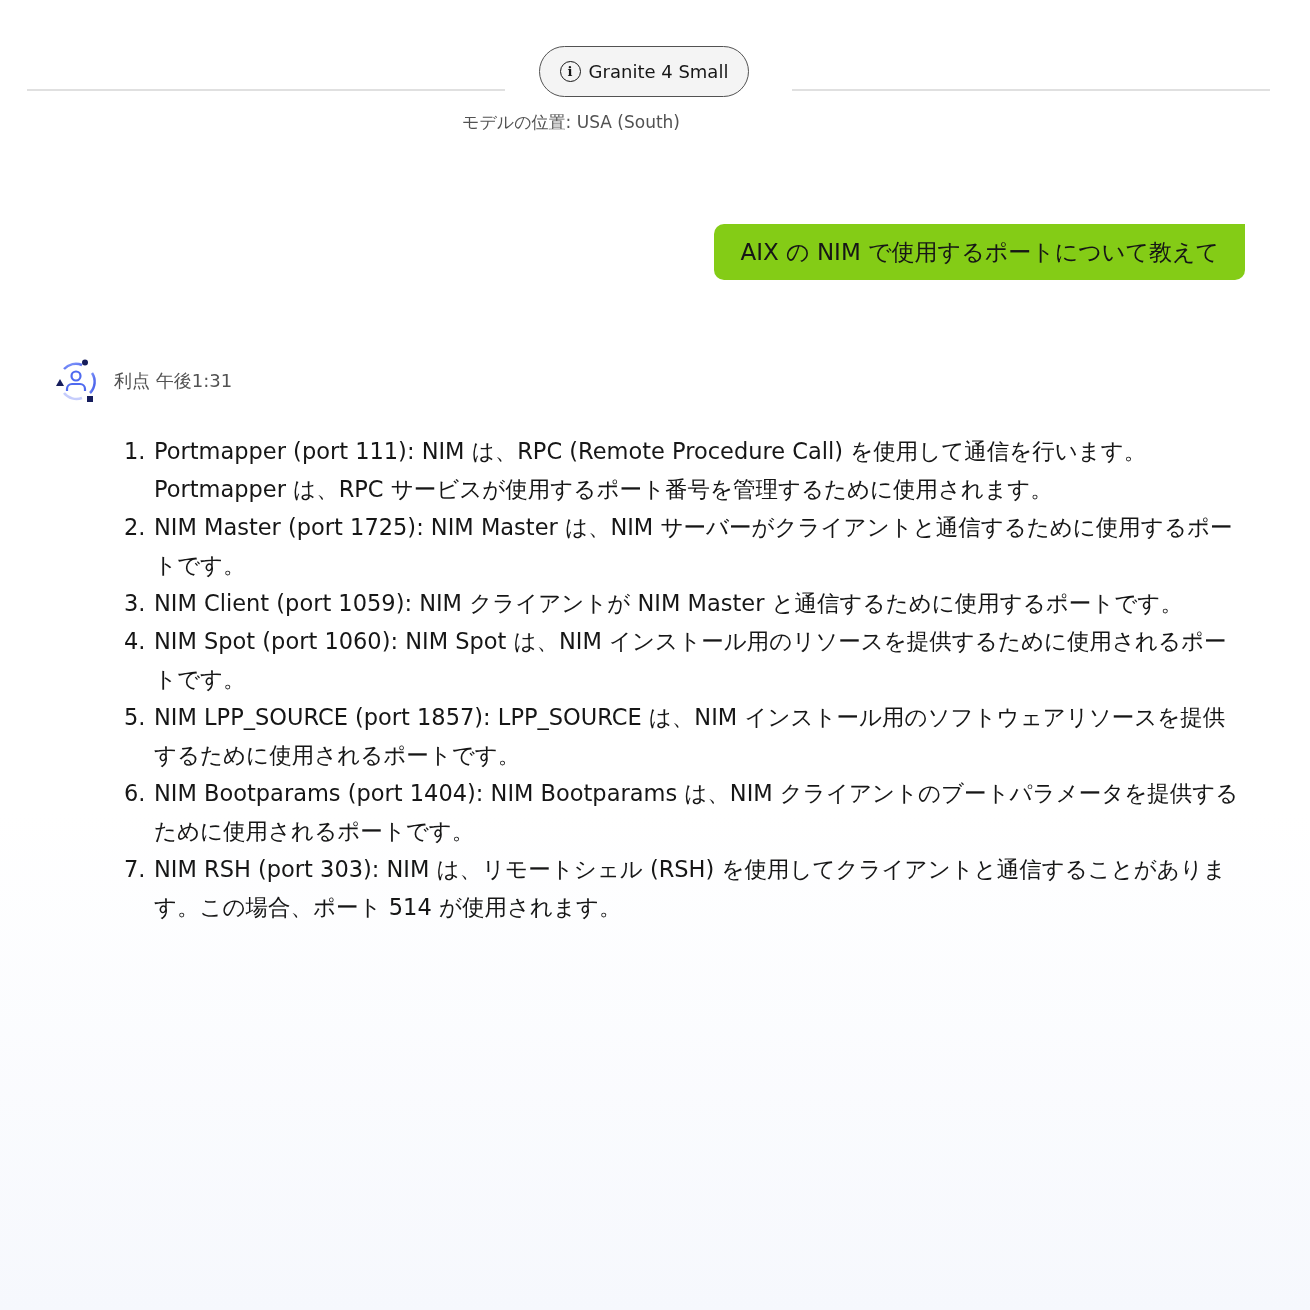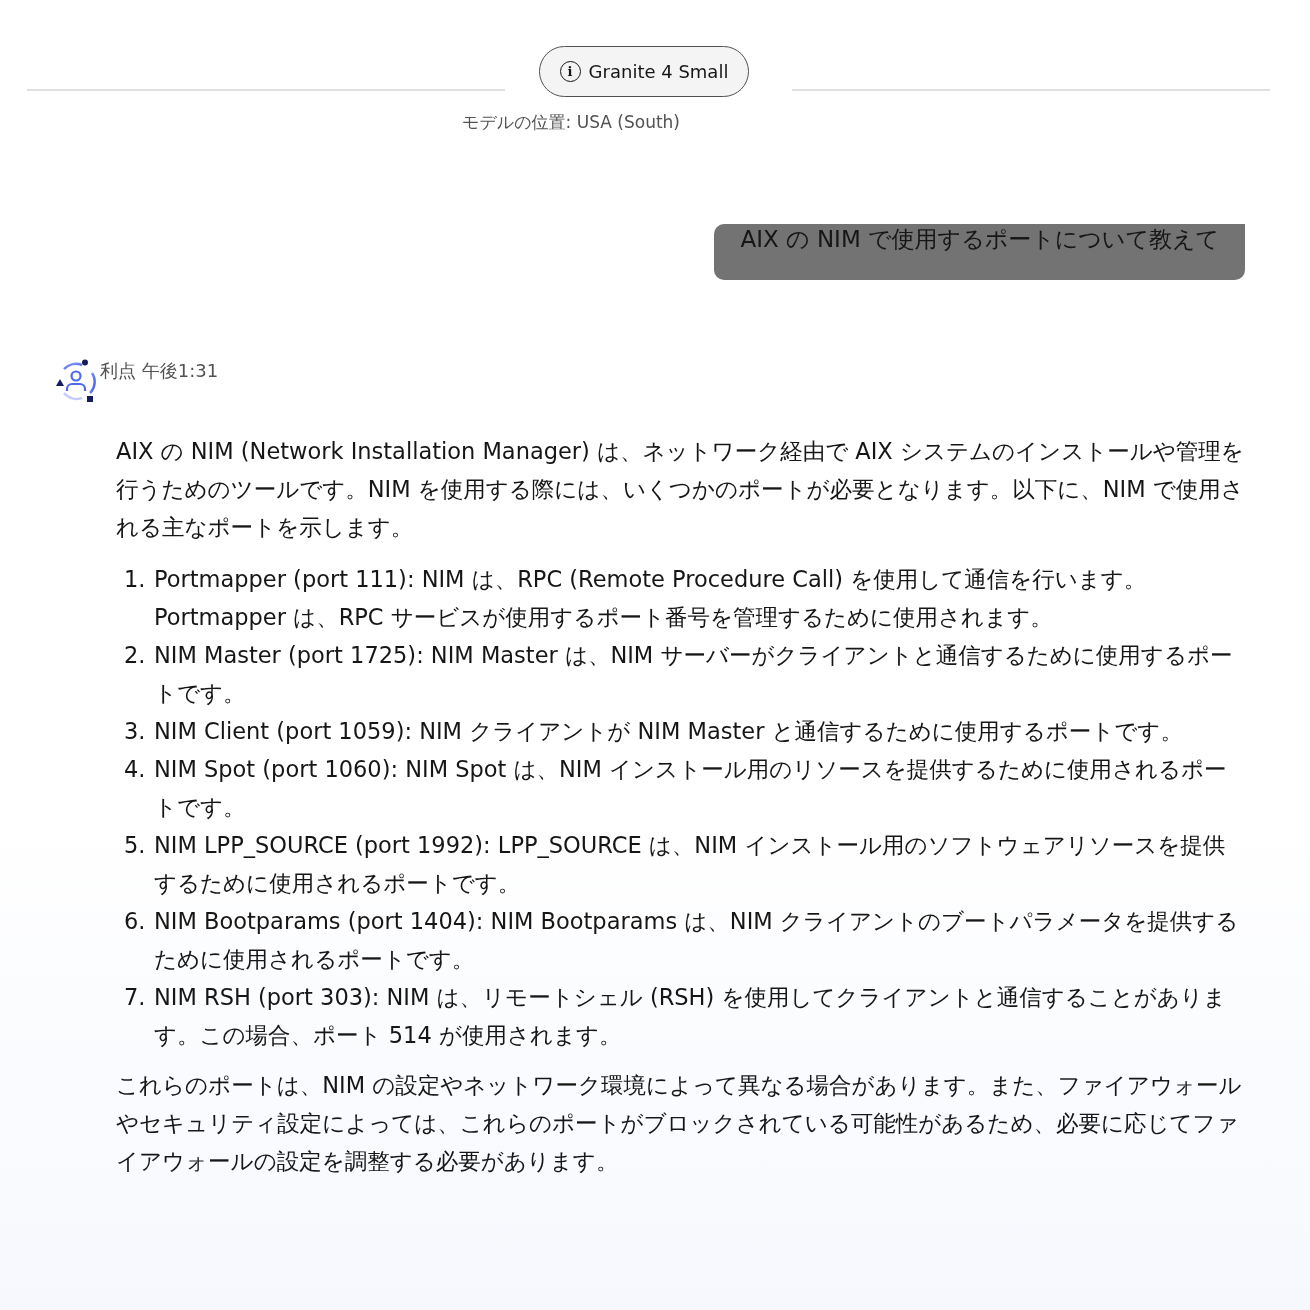--- a/index.html
+++ b/index.html
@@ -33,26 +33,26 @@
     }
     .model-location {
       position: absolute; top: 65px; left: 0; width: 1142px; text-align: center;
       font-size: 17px; color: #525252;
     }
     .user-meta {
       position: absolute; top: 186px; right: 66px; font-size: 17px; color: #6f6f6f; margin-top: 48px;
     }
     .user-bubble {
       position: absolute; top: 224px; right: 65px; height: 56px;
-      background: #737373; border-radius: 10px 0 10px 10px;
-      padding: 0 26px; display: flex; 
+      background: #84cc16; border-radius: 10px 0 10px 10px;
+      padding: 0 26px; display: flex; align-items: center;
       font-size: 23px; color: #161616;
     }
     .bot-header {
-      position: absolute; top: 359px; left: 52px; display: flex; 
+      position: absolute; top: 359px; left: 52px; display: flex; align-items: center; gap: 14px;
     }
     .bot-avatar { width: 48px; height: 44px; }
     .bot-meta { font-size: 18px; color: #525252; }
     .bot-body {
       position: absolute; top: 432px; left: 116px; width: 1130px;
       font-size: 22.5px; line-height: 38px; color: #161616;
     }
     .bot-body p { margin-bottom: 14px; }
     .bot-body ol { list-style: none; margin: 0 0 12px 0; }
     .bot-body ol li { position: relative; padding-left: 38px; }
@@ -97,24 +97,22 @@
     <circle cx="24" cy="17" r="4.5" stroke="#4f6af0" stroke-width="2.2" fill="none"></circle>
     <path d="M15 32 v-2 a5 5 0 0 1 5 -5 h8 a5 5 0 0 1 5 5 v2" stroke="#4f6af0" stroke-width="2.2" fill="none"></path>
   </svg>
   <div class="bot-meta">
     <span>利点</span>
     <span>午後1:31</span>
   </div>
 </div>
 
 <div class="bot-body">
-  <p>AIX の NIM (Network Installation Manager) は、ネットワーク経由で AIX システムのインストールや管理を行うためのツールです。NIM を使用する際には、いくつかのポートが必要となります。以下に、NIM で使用される主なポートを示します。</p>
   <ol>
     <li><span class="num">1.</span><b>Portmapper (port 111)</b><span>: NIM は、RPC (Remote Procedure Call) を使用して通信を行います。Portmapper は、RPC サービスが使用するポート番号を管理するために使用されます。</span></li>
     <li><span class="num">2.</span><b>NIM Master (port 1725)</b><span>: NIM Master は、NIM サーバーがクライアントと通信するために使用するポートです。</span></li>
     <li><span class="num">3.</span><b>NIM Client (port 1059)</b><span>: NIM クライアントが NIM Master と通信するために使用するポートです。</span></li>
     <li><span class="num">4.</span><b>NIM Spot (port 1060)</b><span>: NIM Spot は、NIM インストール用のリソースを提供するために使用されるポートです。</span></li>
-    <li><span class="num">5.</span><b>NIM LPP_SOURCE (port 1992)</b><span>: LPP_SOURCE は、NIM インストール用のソフトウェアリソースを提供するために使用されるポートです。</span></li>
+    <li><span class="num">5.</span><b>NIM LPP_SOURCE (port 1857)</b><span>: LPP_SOURCE は、NIM インストール用のソフトウェアリソースを提供するために使用されるポートです。</span></li>
     <li><span class="num">6.</span><b>NIM Bootparams (port 1404)</b><span>: NIM Bootparams は、NIM クライアントのブートパラメータを提供するために使用されるポートです。</span></li>
     <li><span class="num">7.</span><b>NIM RSH (port 303)</b><span>: NIM は、リモートシェル (RSH) を使用してクライアントと通信することがあります。この場合、ポート 514 が使用されます。</span></li>
   </ol>
-  <p>これらのポートは、NIM の設定やネットワーク環境によって異なる場合があります。また、ファイアウォールやセキュリティ設定によっては、これらのポートがブロックされている可能性があるため、必要に応じてファイアウォールの設定を調整する必要があります。</p>
 </div>
 
 </body></html>

